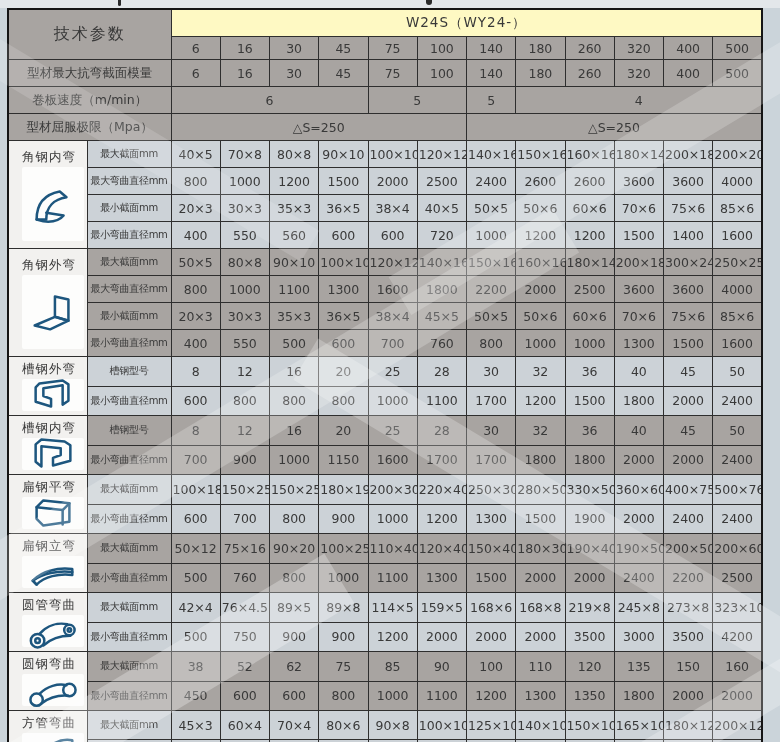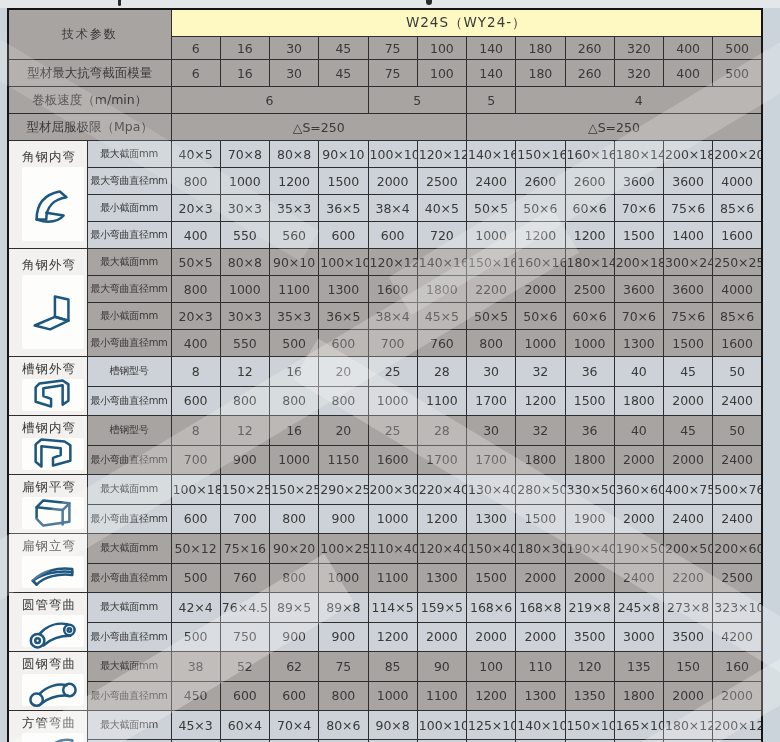--- a/index.html
+++ b/index.html
@@ -30,21 +30,21 @@
   tr.r-model td{height:26px;}
   tr.r-cols td{height:22px;}
   tr.r-hdr td{height:26px;}
   tr.r-sec td{height:26px;}
 
   td.dark{background:#a8a4a1;}
   td.light{background:#ccd2d7;}
   td.val{font-size:12.5px;}
   td.lbl{font-size:10px;letter-spacing:-0.3px;}
   td.lbl-wide{font-size:12.5px;letter-spacing:0;}
-  td.c-params{background:#a8a4a1;font-size:12px;letter-spacing:2px;margin-top:24px;}
+  td.c-params{background:#a8a4a1;font-size:16px;letter-spacing:2px;margin-top:24px;}
   td.c-model{background:#fef9c3;font-size:13.5px;letter-spacing:1px;}
 
   td.sec{background:#f2f1ef;padding:2px 13px;}
   .sec-name{font-size:12.5px;color:#3a3a3a;letter-spacing:1px;margin:2px 0 1px 0;}
   .sec-iconbox{
     background:#fdfdfc;border-radius:2px;margin:1px auto 2px auto;
     width:62px;display:flex;align-items:center;justify-content:center;
   }
   .sec-iconbox svg{display:block;}
   .sec-iconbox path,.sec-iconbox circle,.sec-iconbox rect{
@@ -355,24 +355,24 @@
                   <path d="M11 14 L18 7 L45 10 L45 29 L18 33 L11 26 Z"></path>
                   <path d="M11 14 L38 17 L45 10"></path>
                   <path d="M38 17 L38 32"></path>
                 </svg>
               </div>
             </td>
             <td class="lbl light">最大截面mm</td>
             <td class="val light">100×18</td>
             <td class="val light">150×25</td>
             <td class="val light">150×25</td>
-            <td class="val light">290×25</td>
+            <td class="val light">180×19</td>
             <td class="val light">200×30</td>
             <td class="val light">220×40</td>
-            <td class="val light">130×40</td>
+            <td class="val light">250×30</td>
             <td class="val light">280×50</td>
             <td class="val light">330×50</td>
             <td class="val light">360×60</td>
             <td class="val light">400×75</td>
             <td class="val light">500×76</td>
           </tr>
           <tr class="r-sec">
             <td class="lbl light">最小弯曲直径mm</td>
             <td class="val light">600</td>
             <td class="val light">700</td>

